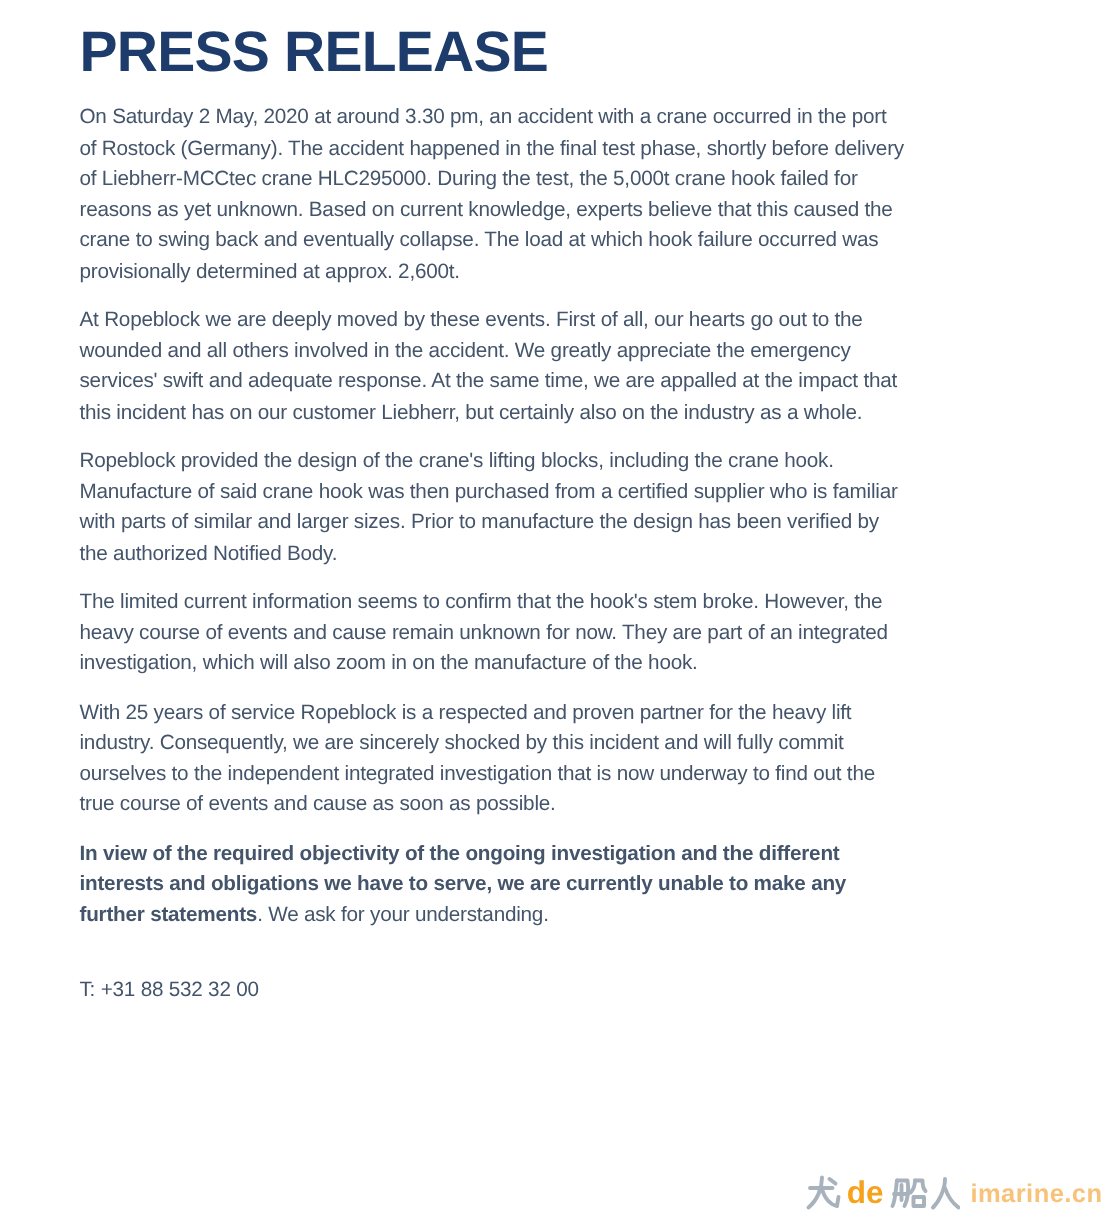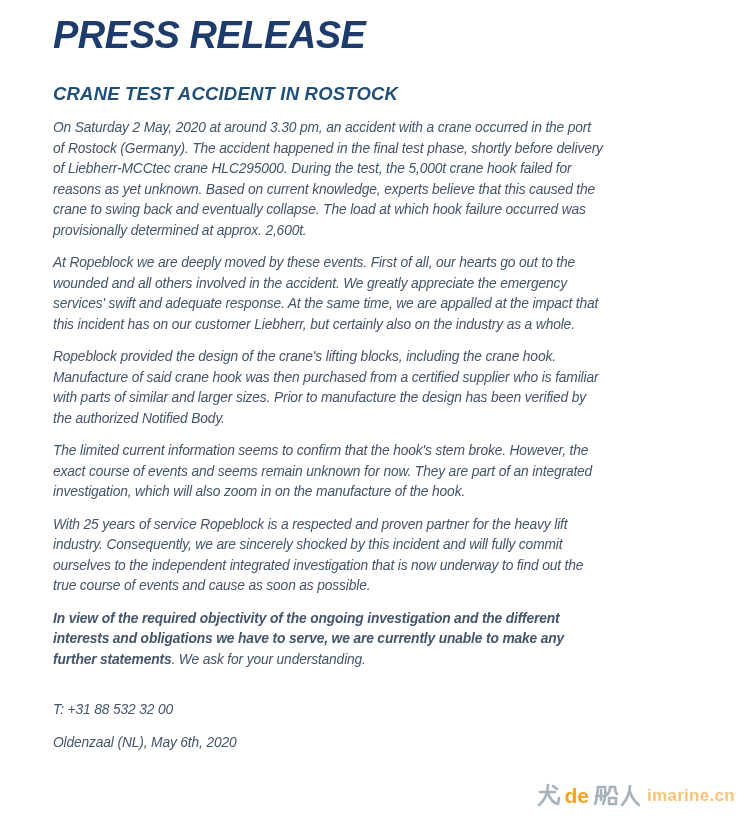--- a/index.html
+++ b/index.html
@@ -8,21 +8,20 @@
     position: relative;
     width: 744px;
     height: 816px;
     background: #ffffff;
     font-family: "Liberation Sans", sans-serif;
     overflow: hidden;
   }
   .content {
     padding: 14px 46px 0 53px;
     width: 649px;
-    font-style: italic;
   }
   .title {
     margin: 0;
     color: #1e3c6b;
     font-size: 38px;
     line-height: 42px;
     font-weight: 700;
     letter-spacing: -0.5px;
   }
   .date {
@@ -99,35 +98,33 @@
 </style>
 </head>
 <body>
 
 <div class="page">
   <div class="content">
 
     <h1 class="title">PRESS RELEASE</h1>
 
 
-    <h2 class="headline">CRANE TEST ACCIDENT IN ROSTOCK</h2>
 
     <p class="body">On Saturday 2 May, 2020 at around 3.30 pm, an accident with a crane occurred in the port of Rostock (Germany). The accident happened in the final test phase, shortly before delivery of Liebherr-MCCtec crane HLC295000. During the test, the 5,000t crane hook failed for reasons as yet unknown. Based on current knowledge, experts believe that this caused the crane to swing back and eventually collapse. The load at which hook failure occurred was provisionally determined at approx. 2,600t.</p>
     <p class="body">At Ropeblock we are deeply moved by these events. First of all, our hearts go out to the wounded and all others involved in the accident. We greatly appreciate the emergency services' swift and adequate response. At the same time, we are appalled at the impact that this incident has on our customer Liebherr, but certainly also on the industry as a whole.</p>
     <p class="body">Ropeblock provided the design of the crane's lifting blocks, including the crane hook. Manufacture of said crane hook was then purchased from a certified supplier who is familiar with parts of similar and larger sizes. Prior to manufacture the design has been verified by the authorized Notified Body.</p>
-    <p class="body">The limited current information seems to confirm that the hook's stem broke. However, the exact course of events and seems remain unknown for now. They are part of an integrated investigation, which will also zoom in on the manufacture of the hook.</p>
+    <p class="body">The limited current information seems to confirm that the hook's stem broke. However, the heavy course of events and cause remain unknown for now. They are part of an integrated investigation, which will also zoom in on the manufacture of the hook.</p>
     <p class="body">With 25 years of service Ropeblock is a respected and proven partner for the heavy lift industry. Consequently, we are sincerely shocked by this incident and will fully commit ourselves to the independent integrated investigation that is now underway to find out the true course of events and cause as soon as possible.</p>
 
     <p class="body"><span class="bold">In view of the required objectivity of the ongoing investigation and the different interests and obligations we have to serve, we are currently unable to make any further statements</span><span>. We ask for your understanding.</span></p>
 
     <div class="contact-block">
       <div class="line">T: +31 88 532 32 00</div>
     </div>
 
-    <div class="dateline">Oldenzaal (NL), May 6th, 2020</div>
   </div>
 
   <div class="watermark">
     <span class="cn-glyphs" aria-label="龙">
       <svg class="glyph-svg" width="24" height="25" viewBox="0 0 24 25">
         <path d="M3,9 H18"></path>
         <path d="M11,2 C11,9 8,17 2,22"></path>
         <path d="M11,10 C13,16 16,20 21,21 L22,15"></path>
         <path d="M16,3 L20,6"></path>
       </svg>

